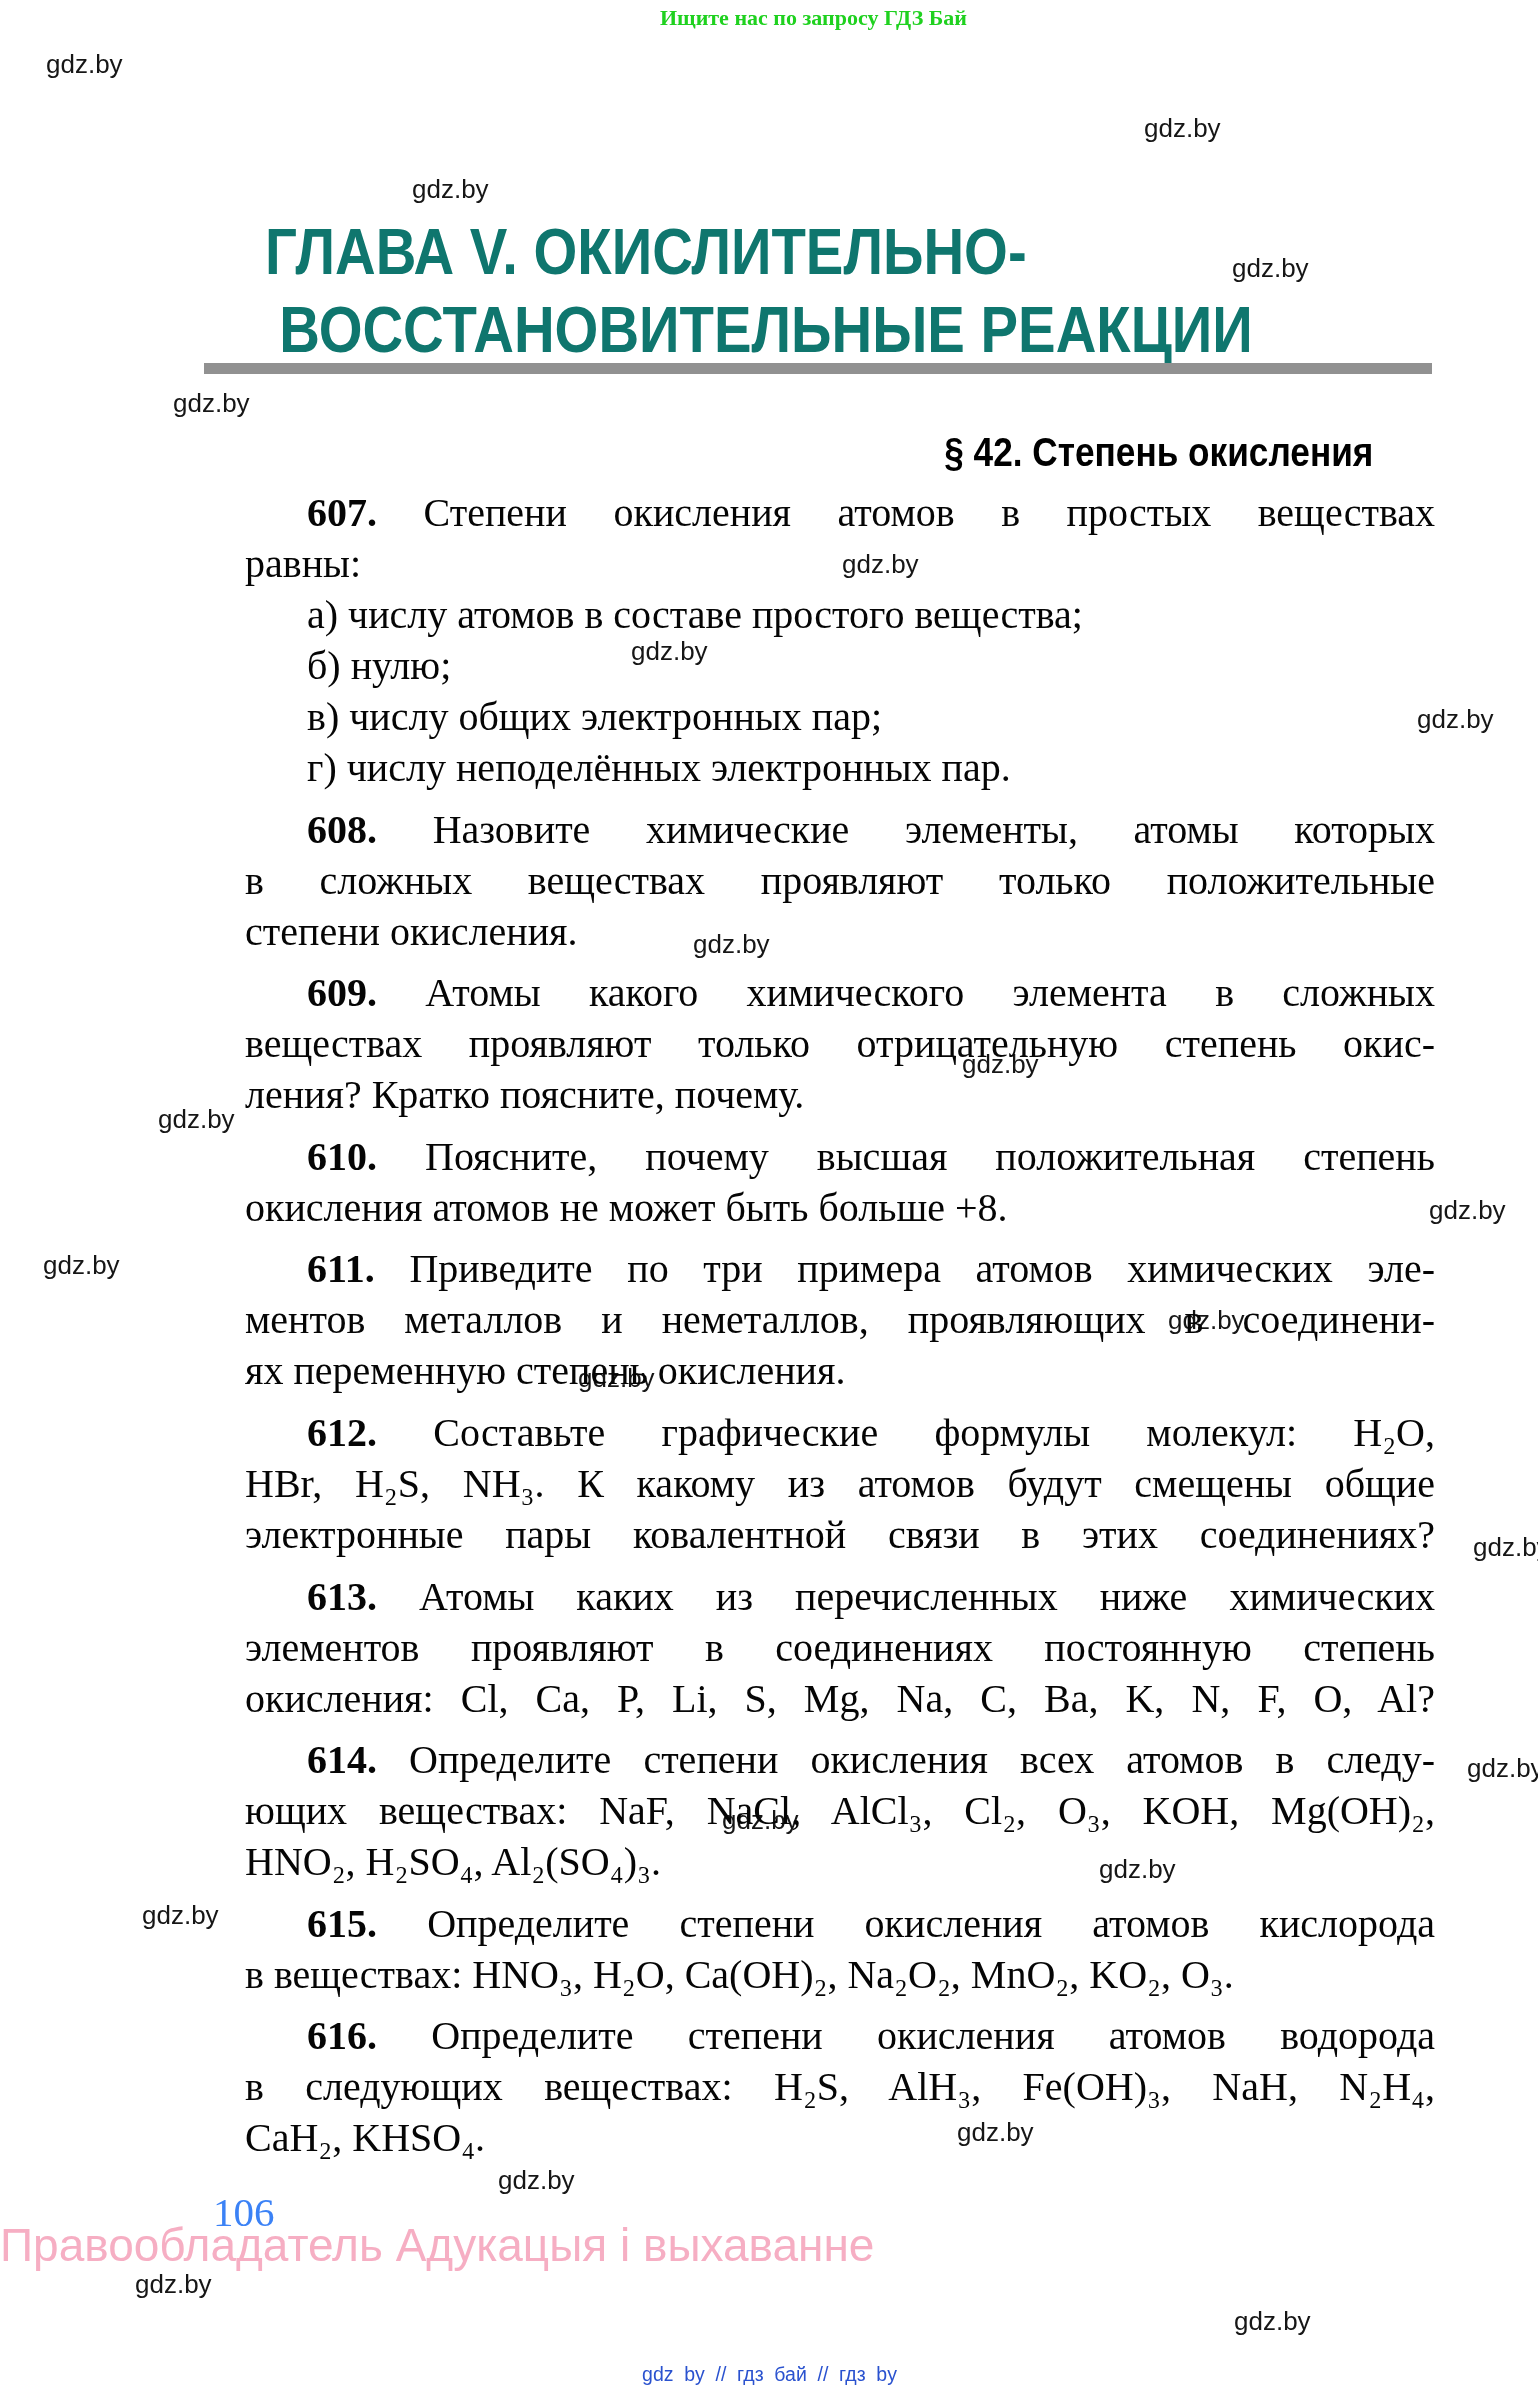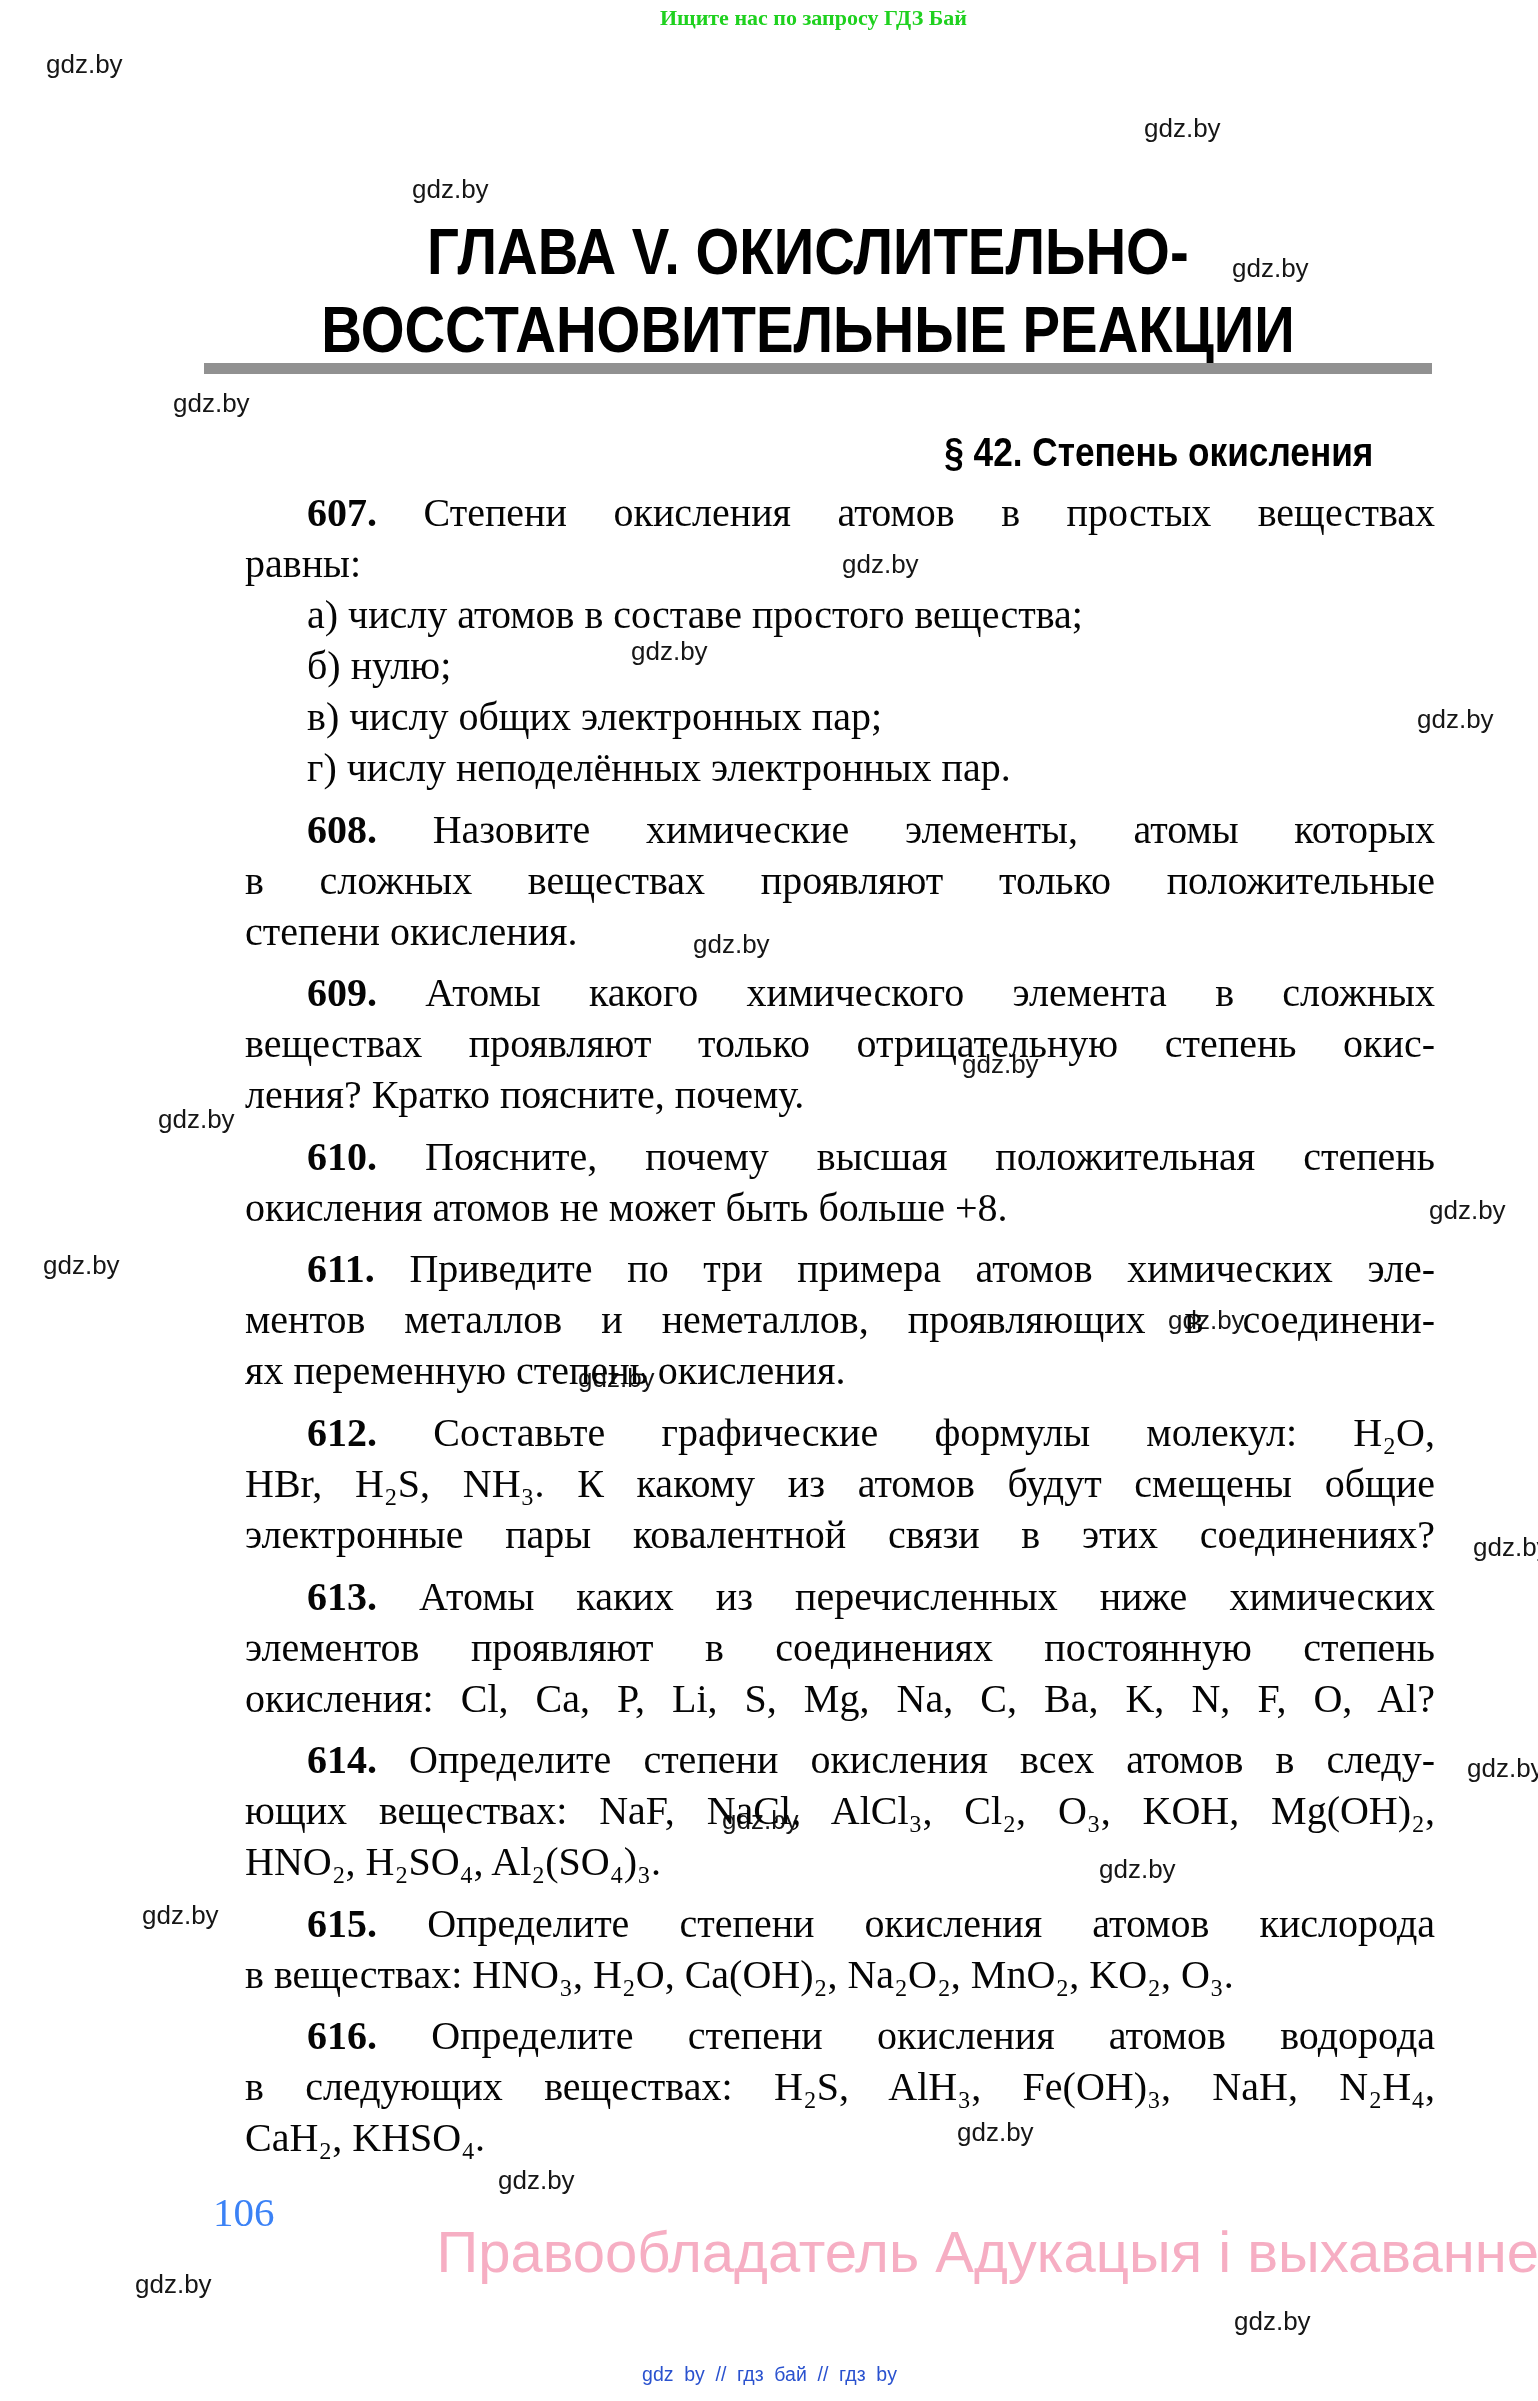--- a/index.html
+++ b/index.html
@@ -31,26 +31,25 @@
     font-size: 26px;
     font-weight: 400;
     color: #161616;
     white-space: nowrap;
     line-height: 1;
   }
   
   .chapter-title {
     position: absolute;
     top: 213px; left: 213px; width: 1190px;
-    text-align: center;
     font-family: "Liberation Sans", "DejaVu Sans", sans-serif;
     font-weight: 700;
     font-size: 64px;
     line-height: 78px;
-    color: #000000;
+    color: #0f766e;
   }
   .tline { display: block; white-space: nowrap; }
   .cond { display: inline-block; transform: scaleX(0.88); transform-origin: 50% 50%; white-space: nowrap; }
   
   .rule {
     position: absolute;
     left: 204px; top: 363px;
     width: 1228px; height: 10.6px;
     background: #919191;
   }
@@ -82,24 +81,24 @@
   
   .pagenum {
     position: absolute;
     left: 213px; top: 2188px;
     font-size: 41px;
     color: #3b82f6;
   }
   .publisher {
     position: absolute;
     top: 2218px; left: 0; width: 100%;
-    text-align: right;
+    text-align: left;
     font-family: "Liberation Sans", sans-serif;
     font-weight: 400;
-    font-size: 58px;
+    font-size: 46px;
     color: #f6aec3;
   }
   .footer-links {
     position: absolute;
     top: 2363px; left: 0; width: 100%;
     text-align: center;
     font-family: "Liberation Sans", sans-serif;
     font-size: 19.5px;
     color: #2a52cf;
     word-spacing: 5.3px;

